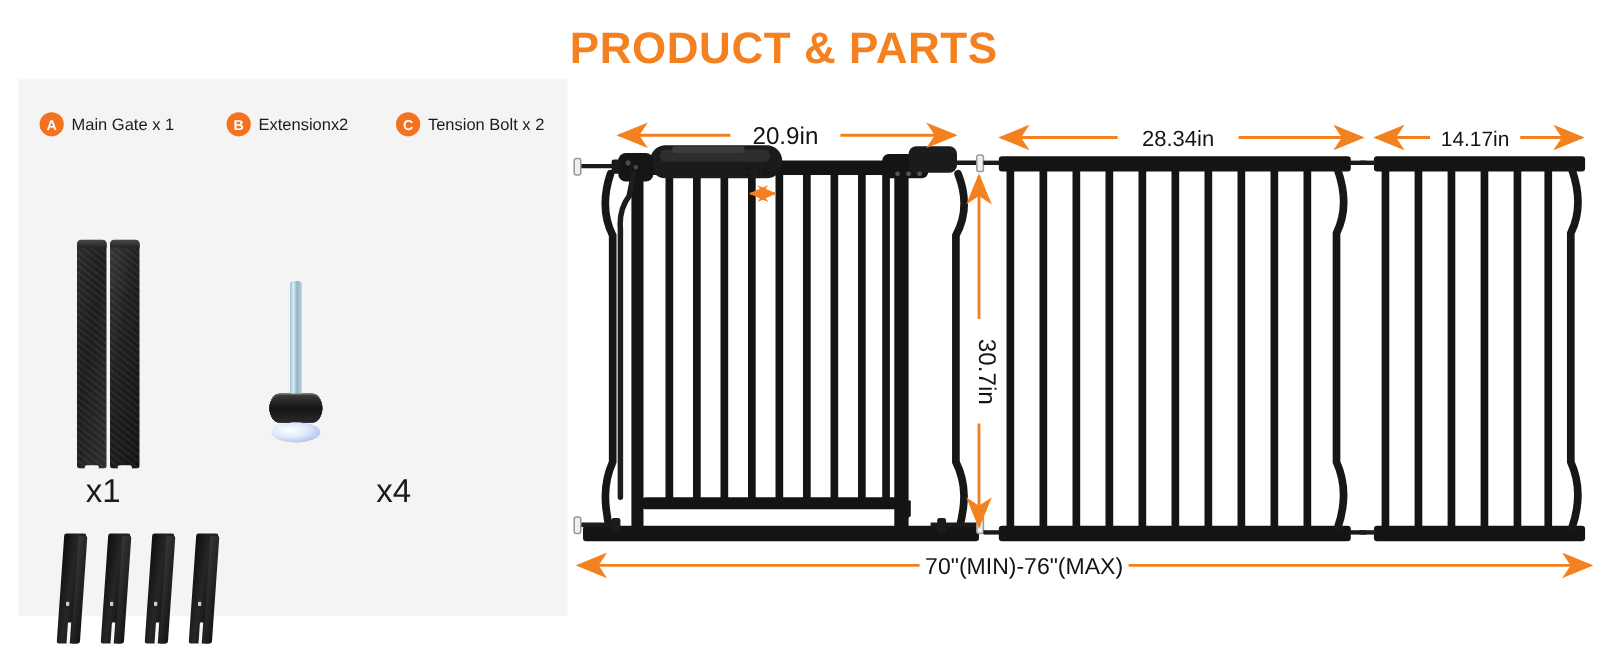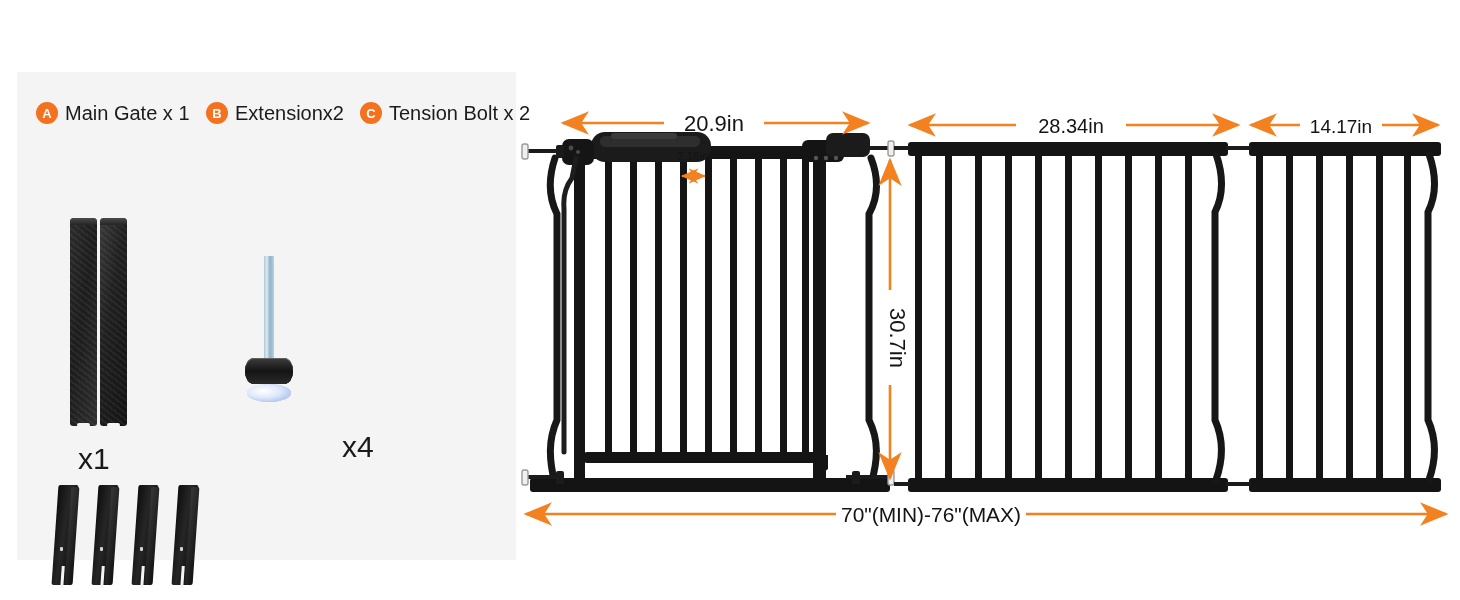--- a/index.html
+++ b/index.html
@@ -39,29 +39,29 @@
   .legend-item.b { left: 182px; }
   .legend-item.c { left: 336px; }
   .badge {
     width: 22px; height: 22px; border-radius: 50%;
     background: #f4711f; color: #fff;
     font-size: 13px; font-weight: bold;
     display: flex; align-items: center; justify-content: center;
     flex: 0 0 auto;
     font-family: "Liberation Sans", sans-serif;
   }
-  .legend-label { font-size: 20px; color: #1b1b1b; }
+  .legend-label { font-size: 15px; color: #1b1b1b; }
   .legend-label .tight { letter-spacing: -0.2px; margin-top: 23px; }
 
   .qty {
     position: absolute;
     font-size: 30px; color: #1a1a1a;
     font-family: "Liberation Sans", sans-serif;
   }
-  .qty.q1 { left: 61px; top: 358px; margin-top: 12px; }
+  .qty.q1 { left: 61px; top: 358px; }
   .qty.q2 { left: 325px; top: 358px; }
   .qty.q3 { left: 86px; top: 527px; }
 
   
   .folded-gate { position: absolute; left: 53px; top: 146px; width: 60px; height: 210px; }
   .fg-half {
     position: absolute; top: 0; width: 27px; height: 208px;
     border-radius: 4px 4px 3px 3px;
     background:
       repeating-linear-gradient(38deg, rgba(255,255,255,.055) 0 2px, rgba(0,0,0,0) 2px 5px),
@@ -130,20 +130,21 @@
   .dim-text {
     font-family: "Liberation Sans", sans-serif;
     fill: #141414;
   }
 </style>
 </head>
 <body>
 
 <div id="root">
 
+  <div class="title">PRODUCT &amp; PARTS</div>
 
   <div class="parts-panel">
 
     <div class="legend">
 
       <div class="legend-item a">
         <span class="badge">A</span>
         <span class="legend-label">Main Gate x 1</span>
       </div>
 

